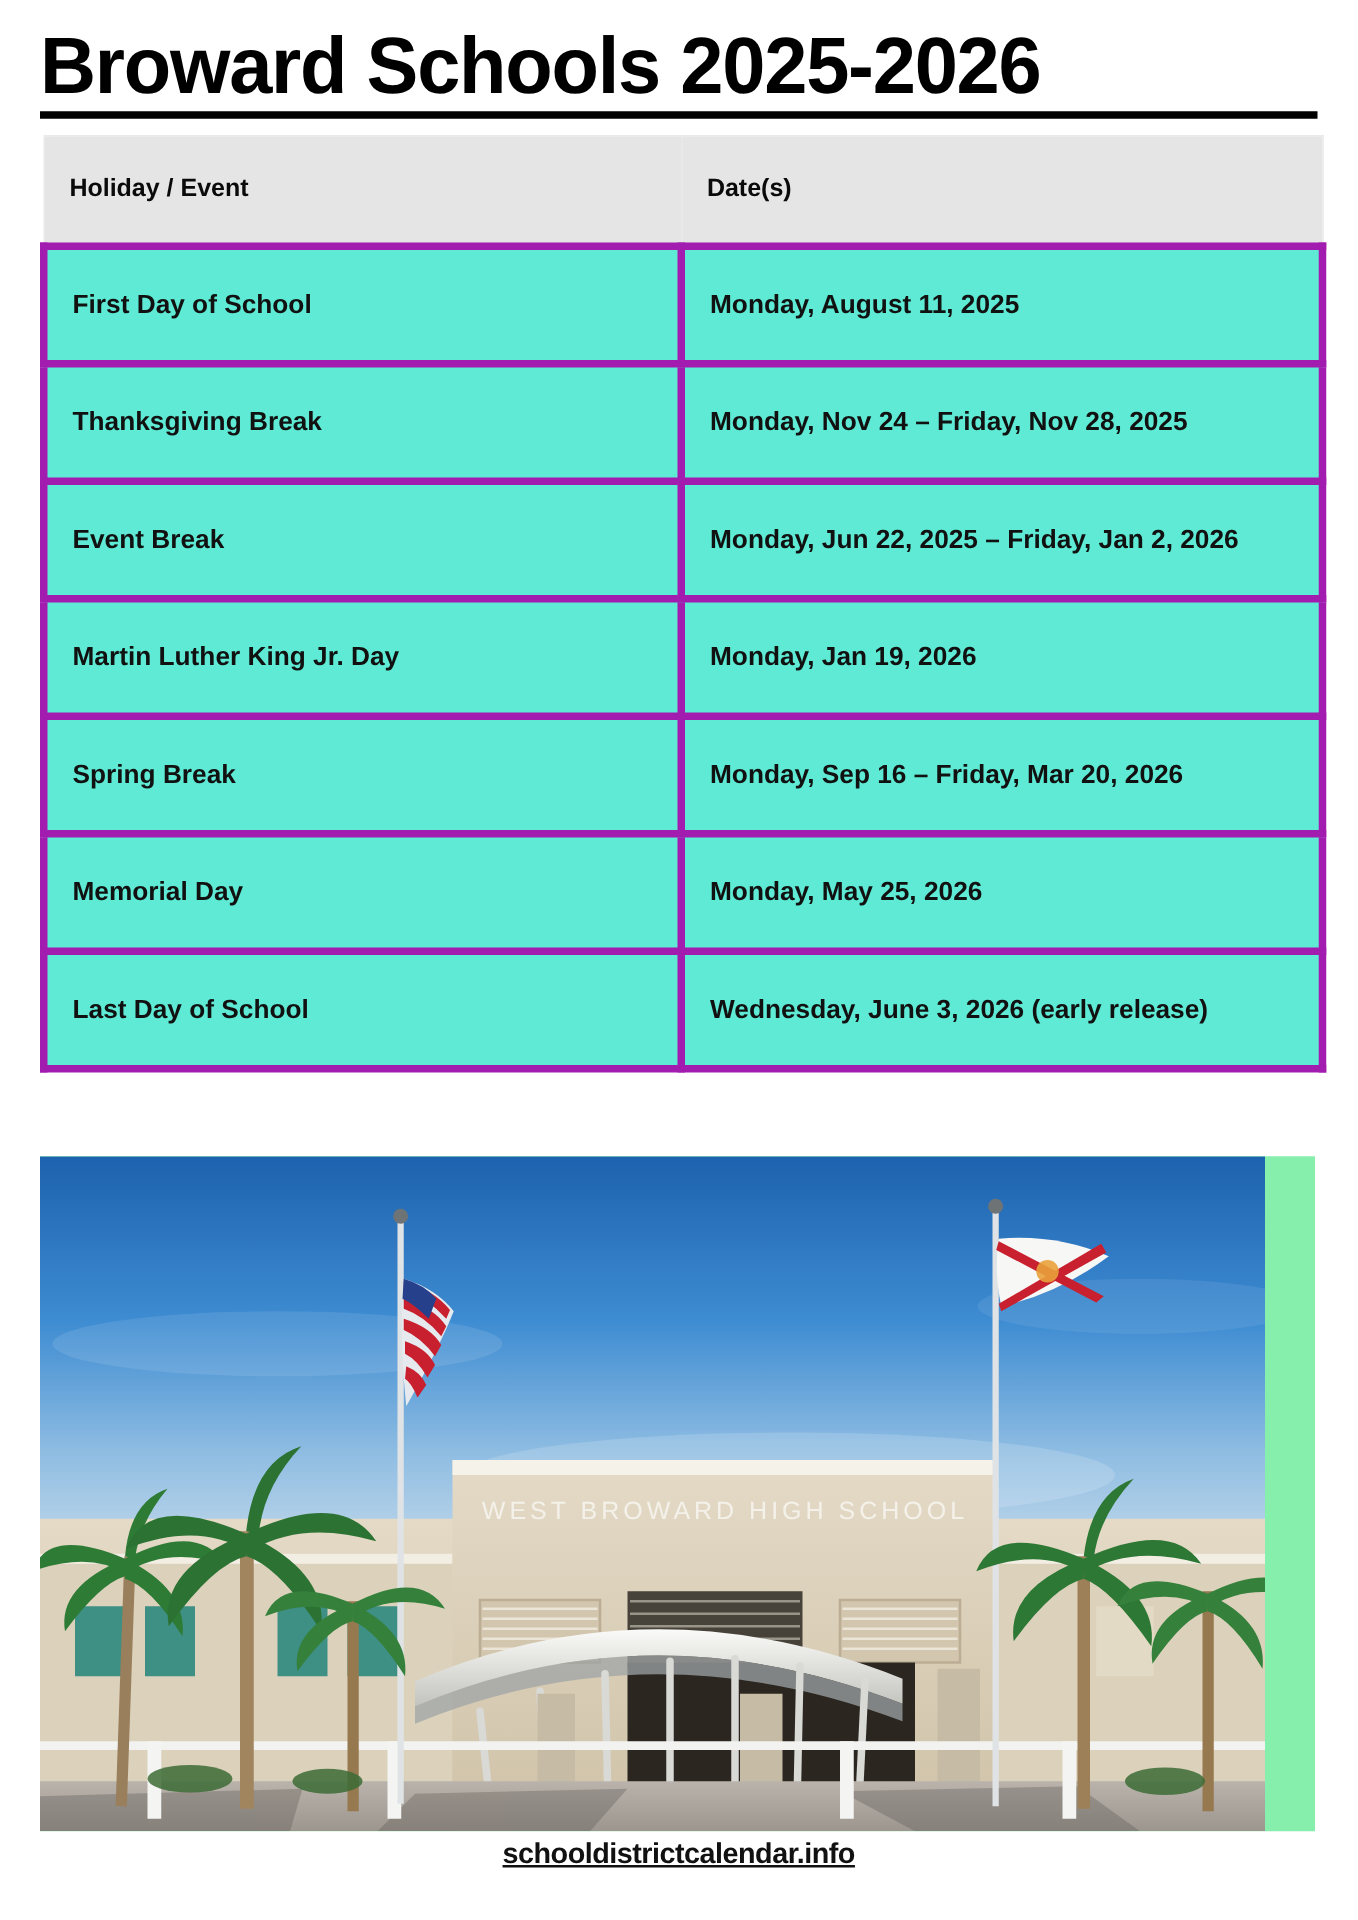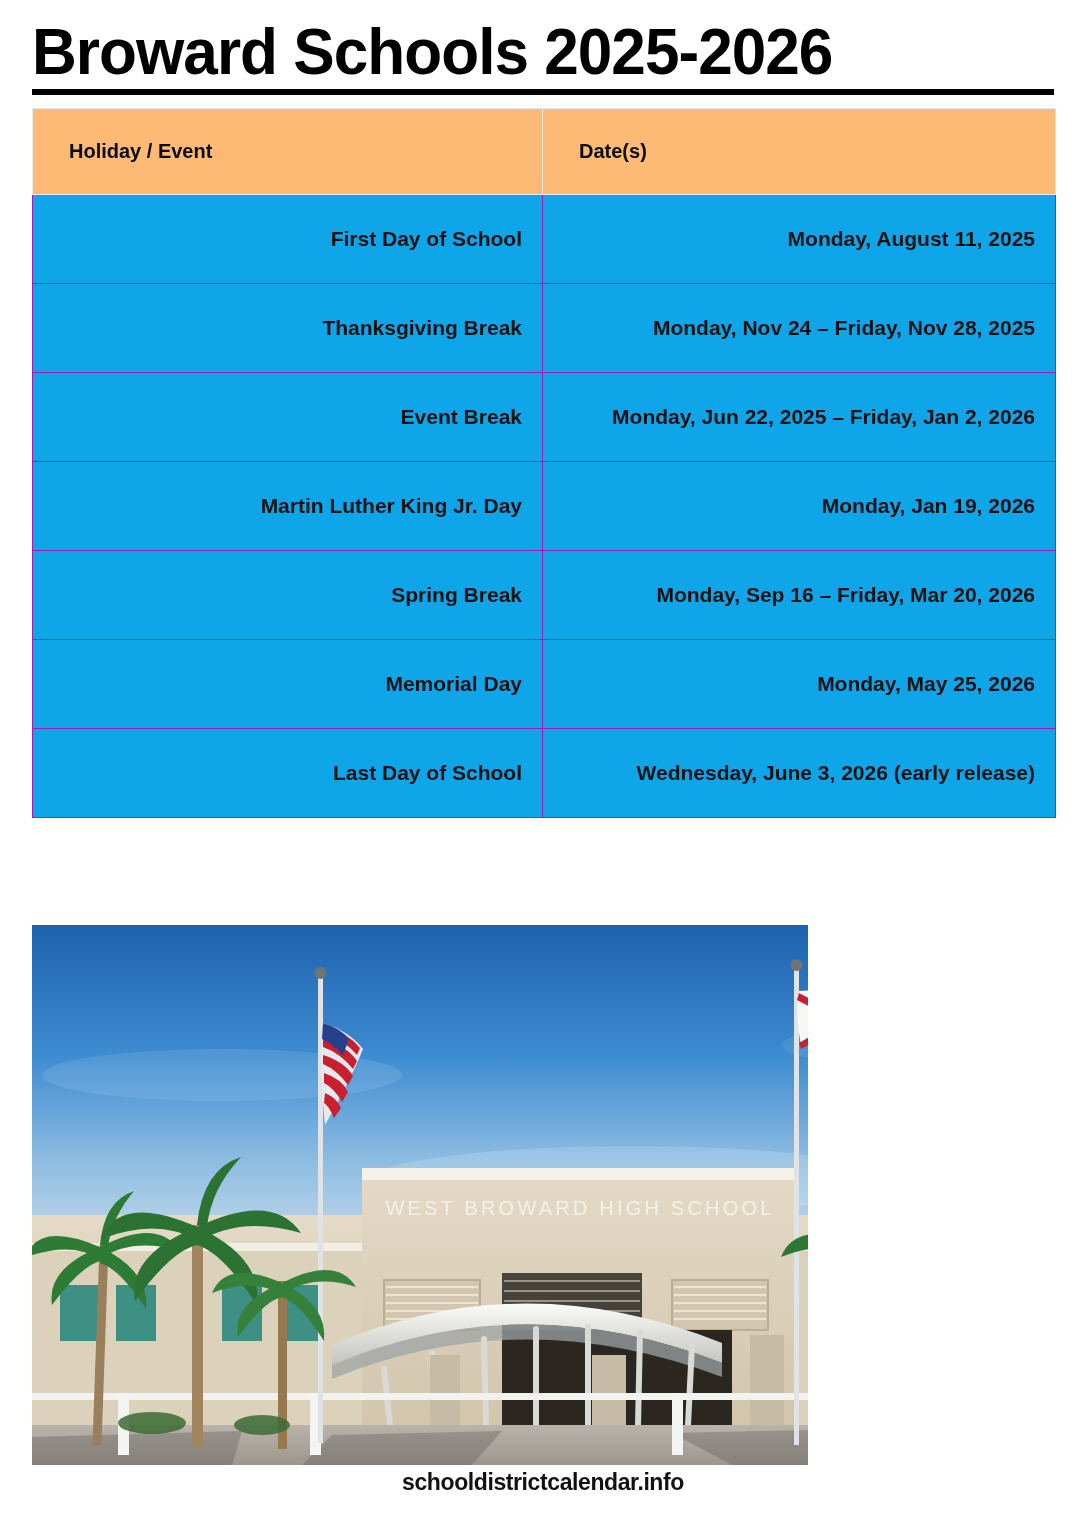--- a/index.html
+++ b/index.html
@@ -47,67 +47,68 @@
     left: 32px;
     top: 108px;
     width: 1023px;
     border-collapse: collapse;
     table-layout: fixed;
   }
   .cal-table col.c1 { width: 510px; }
   .cal-table col.c2 { width: 513px; }
 
   .cal-table th {
-    background: #fdba74;
+    background: #e5e5e5;
     color: #0a0a0a;
     text-align: left;
     vertical-align: middle;
     font-size: 20px;
     font-weight: 700;
-    padding: 0 36px;
+    padding: 0 20px;
     height: 85px;
     border: 1px solid #e9e9e9;
   }
   .cal-table td {
-    background: #0ea5e9;
+    background: #5eead4;
     color: #111111;
-    text-align: right;
+    text-align: left;
     vertical-align: middle;
     font-size: 21px;
     font-weight: 700;
     padding: 0 20px;
     height: 88px;
-    border: 1px solid #a21caf;
+    border: 6px solid #a21caf;
     line-height: 30px;
   }
   .cal-table tr.tall td { height: 88px; }
 
   
   .photo-frame {
     position: absolute;
     left: 32px;
     top: 925px;
-    width: 776px;
+    width: 1020px;
     height: 540px;
     overflow: hidden;
-    background: #bef264;
+    background: #86efac;
   }
   .photo-svg { display: block; width: 980px; height: 540px; }
 
   
   .footer-credit {
     position: absolute;
     left: 0;
     top: 1469px;
     width: 1086px;
     text-align: center;
     font-size: 23px;
     font-weight: 700;
     letter-spacing: -0.4px;
     color: #111111;
+    text-decoration: underline;
   }
 </style>
 </head>
 <body>
 
 <div class="page-title">Broward Schools 2025-2026</div>
 <div class="title-rule"></div>
 
 <table class="cal-table">
   <colgroup>

